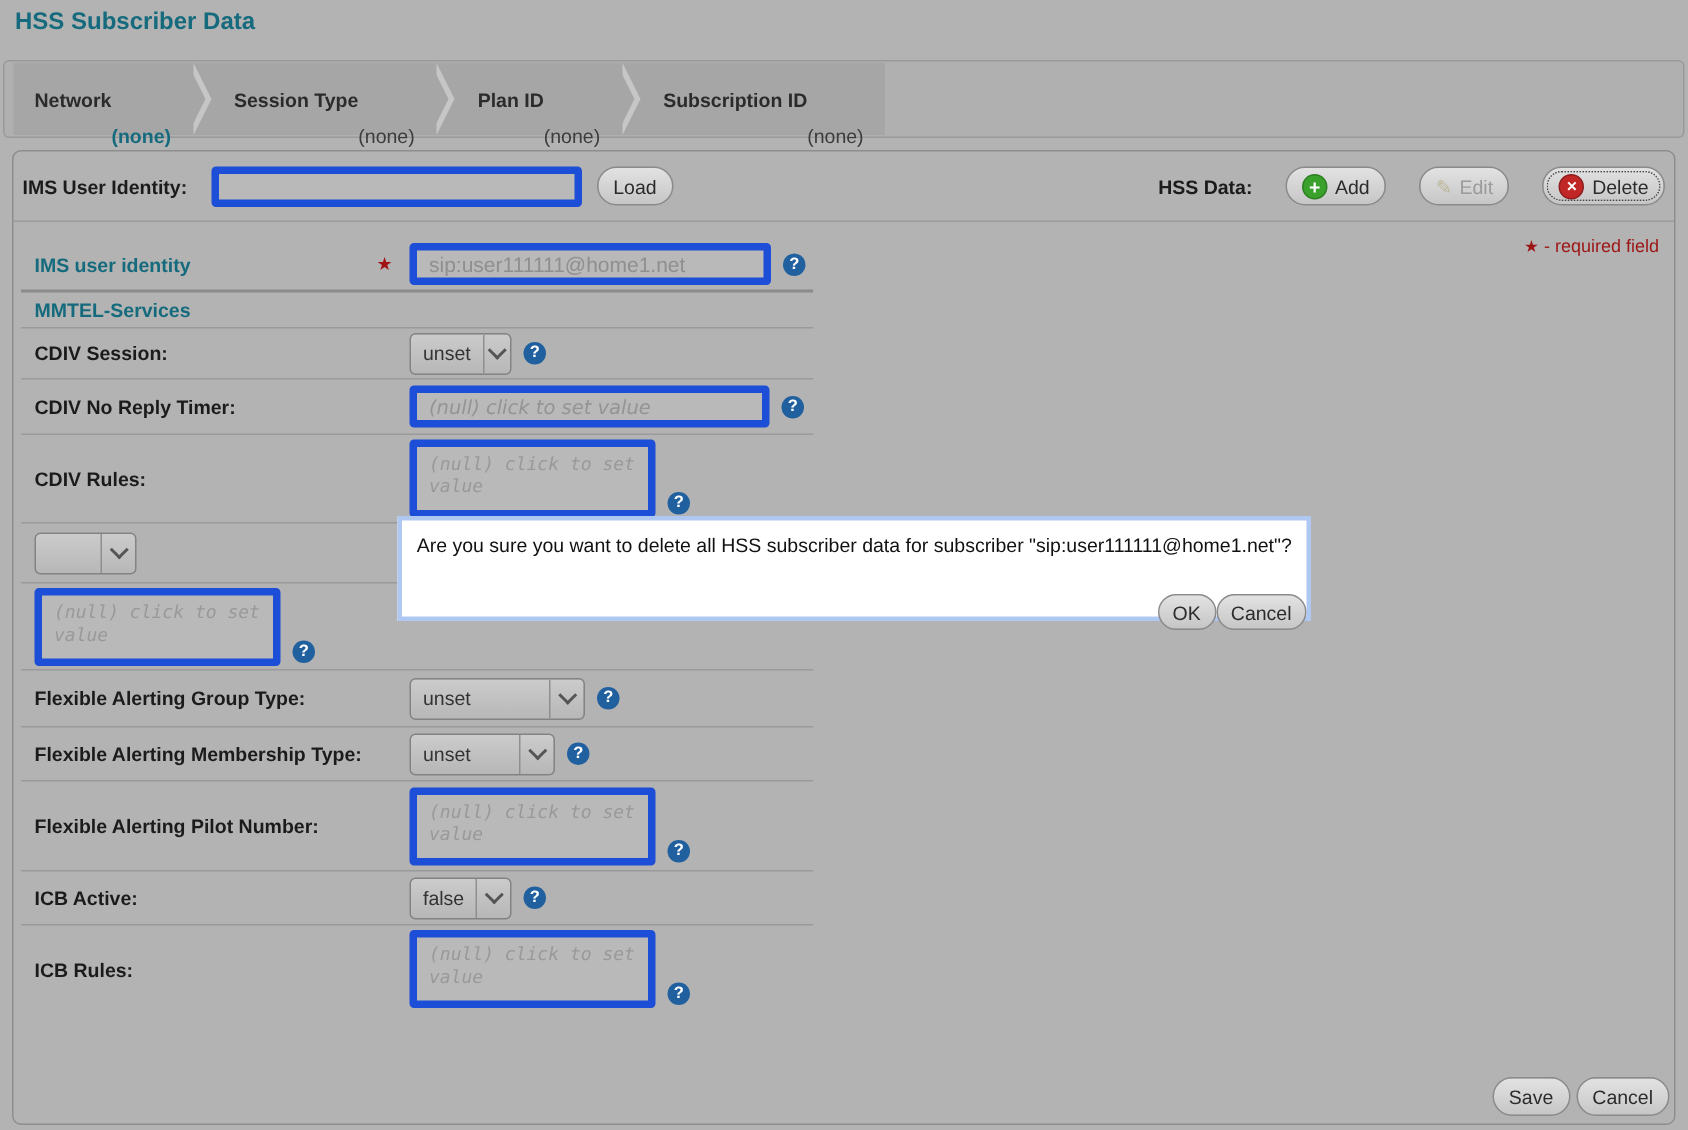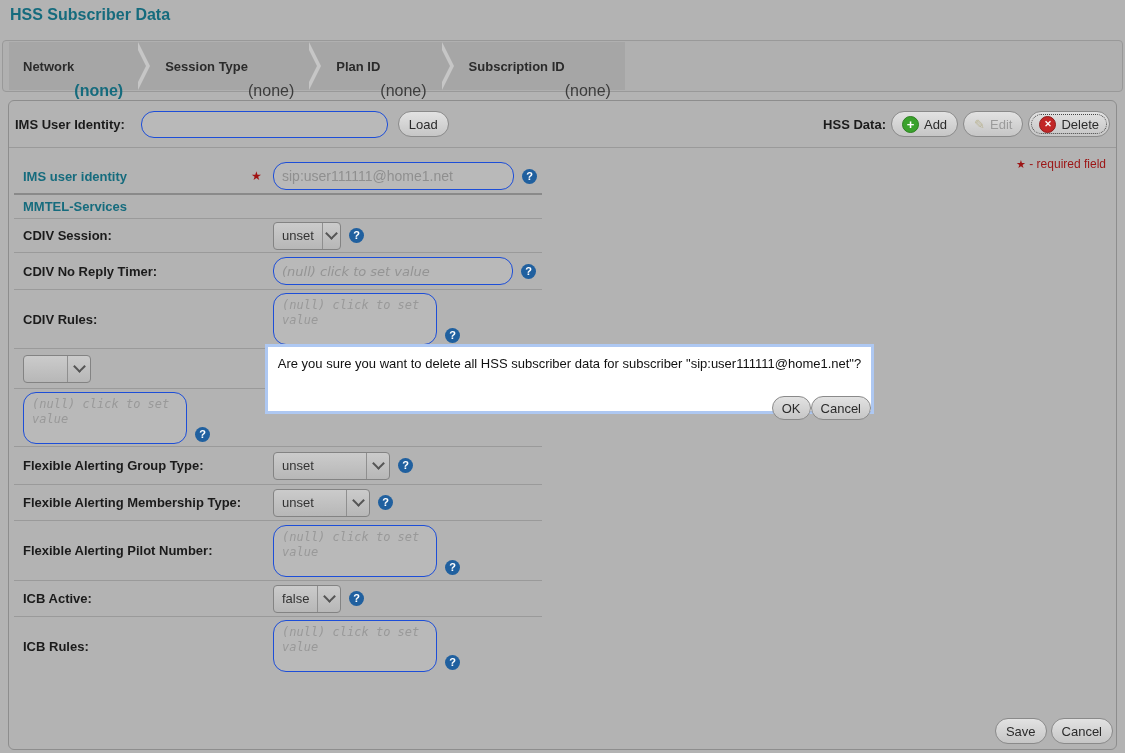--- a/index.html
+++ b/index.html
@@ -10,38 +10,38 @@
   }
   
   .page-title{position:absolute;top:6px;left:10px;font-size:16px;font-weight:bold;color:#156b7d;}
   
   .crumb-bar{position:absolute;top:40px;left:2px;right:2px;height:52px;box-sizing:border-box;
     background:#b0b0b0;border:1px solid #999;border-radius:4px;}
   .crumb-strip{position:absolute;left:6px;top:1px;height:48px;display:flex;background:#a6a6a6;}
   .crumb-step{display:flex;flex-direction:row;justify-content:center;align-items:center;
     padding:0 14px;line-height:17px;}
   .crumb-label{font-size:13px;font-weight:bold;color:#2b2b2b;}
-  .crumb-value{font-size:16px;color:#3c3c3c;margin-top:48px;}
+  .crumb-value{font-size:13px;color:#3c3c3c;margin-top:48px;}
   .crumb-step.active .crumb-value{color:#156b7d;font-weight:bold;}
   .crumb-sep{position:relative;width:14px;height:48px;overflow:hidden;}
   .crumb-sep::before,.crumb-sep::after{content:"";position:absolute;top:0;width:0;height:0;
     border-top:24px solid transparent;border-bottom:24px solid transparent;}
   .crumb-sep::before{left:1px;border-left:12px solid #c6c6c6;}
   .crumb-sep::after{left:-3px;border-left:12px solid #a6a6a6;}
   
   .panel{position:absolute;left:8px;top:100px;width:1109px;height:650px;box-sizing:border-box;
     border:1px solid #8d8d8d;border-radius:6px;background:#b3b3b3;}
   .toolbar{position:absolute;left:0;top:0;right:0;height:47px;border-bottom:1px solid #9a9a9a;
     display:flex;align-items:center;padding:0 4px 0 6px;box-sizing:border-box;}
   .toolbar-label{font-size:13px;font-weight:bold;color:#1b1b1b;white-space:nowrap;}
-  .txt,.ta{background:#b9b9b9;border:1px solid #1d4ed8;border-radius:13px;color:#555;
+  .txt,.ta{background:#b9b9b9;border:5px solid #1d4ed8;border-radius:3px;color:#555;
     font-family:"Liberation Sans",sans-serif;font-size:13px;padding:4px 8px;box-sizing:border-box;}
   .txt::placeholder{color:#949494;font-style:italic;font-family:"DejaVu Sans",sans-serif;}
   .ims-load-input{width:247px;height:27px;margin-left:16px;}
-  .hss-group{margin-left:auto;display:flex;align-items:center;gap:5px;padding-right:2px;}
+  .hss-group{margin-left:auto;display:flex;align-items:center;gap:22px;padding-right:2px;}
   
   .btn{display:inline-flex;align-items:center;justify-content:center;gap:5px;
     background:linear-gradient(#e2e2e2,#c6c6c6);border:1px solid #8a8a8a;border-radius:13px;
     font-family:"Liberation Sans",sans-serif;font-size:13px;color:#2b2b2b;
     height:26px;padding:0 10px;box-sizing:border-box;cursor:pointer;}
   .btn.disabled{color:#9b9b9b;}
   .btn.focused{outline:1px dotted #444;outline-offset:-4px;}
   .icon-circle{width:15px;height:15px;border-radius:50%;display:inline-flex;align-items:center;
     justify-content:center;color:#fff;font-weight:bold;font-size:11px;line-height:1;flex:0 0 auto;}
   .icon-add{background:#3aa22c;border:1px solid #2d7f21;font-size:13px;}

